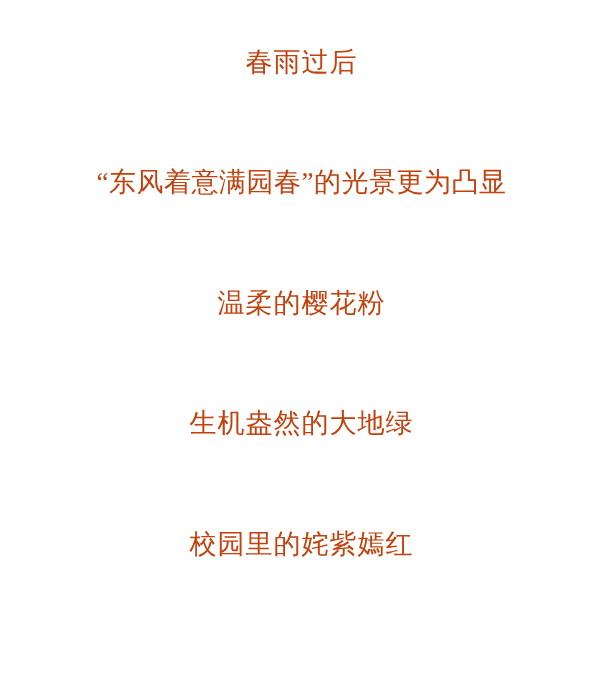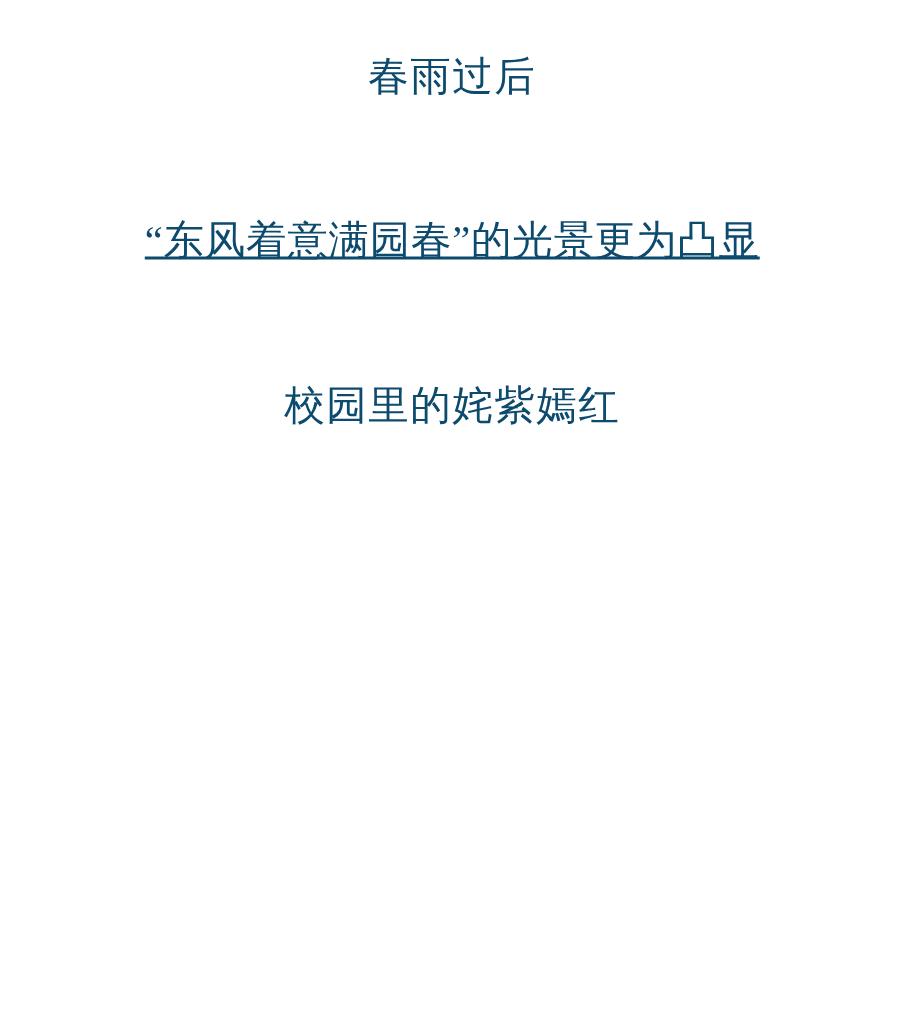--- a/index.html
+++ b/index.html
@@ -21,35 +21,36 @@
     display: flex;
     flex-direction: column;
     align-items: center;
   }
   .line {
     width: 100%;
     text-align: center;
     font-size: 27px;
     line-height: 1.35;
     letter-spacing: 1px;
-    color: #0c4a6e;
-    margin: 5px;
+    color: #c2410c;
+    margin: 16px;
     padding: 0 8px;
     box-sizing: border-box;
     white-space: nowrap;
   }
   .line + .line {
     margin-top: 68px;
   }
   .line.wide {
     font-size: 27px;
     letter-spacing: 0.5px;
-    text-decoration: underline;
   }
 </style>
 </head>
 <body style="background: rgb(255, 255, 255);">
 
 <div class="poem">
   <p class="line">春雨过后</p>
   <p class="line wide">“东风着意满园春”的光景更为凸显</p>
+  <p class="line">温柔的樱花粉</p>
+  <p class="line">生机盎然的大地绿</p>
   <p class="line">校园里的姹紫嫣红</p>
 </div>
 
 </body></html>

